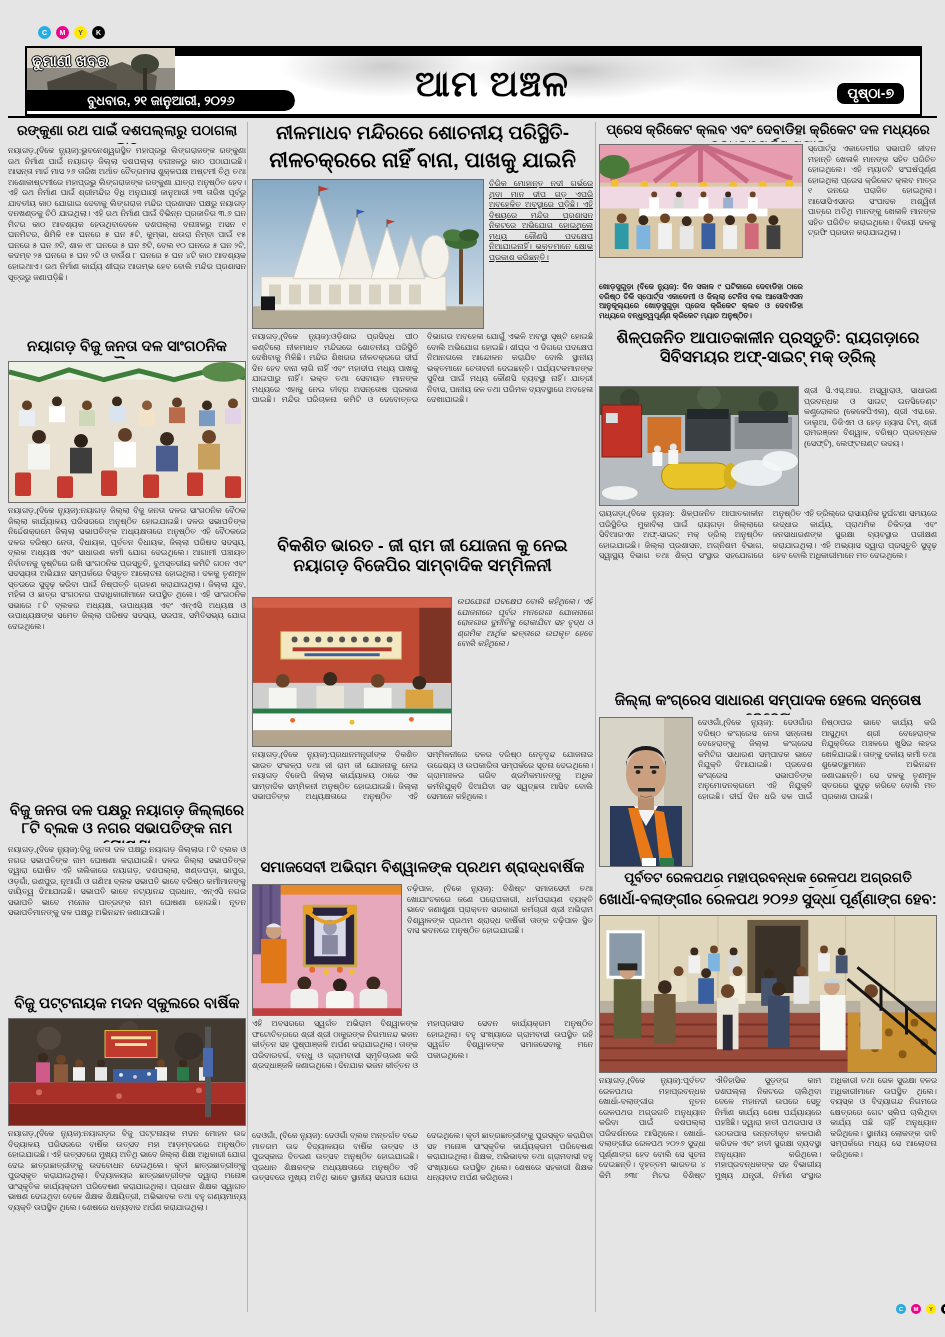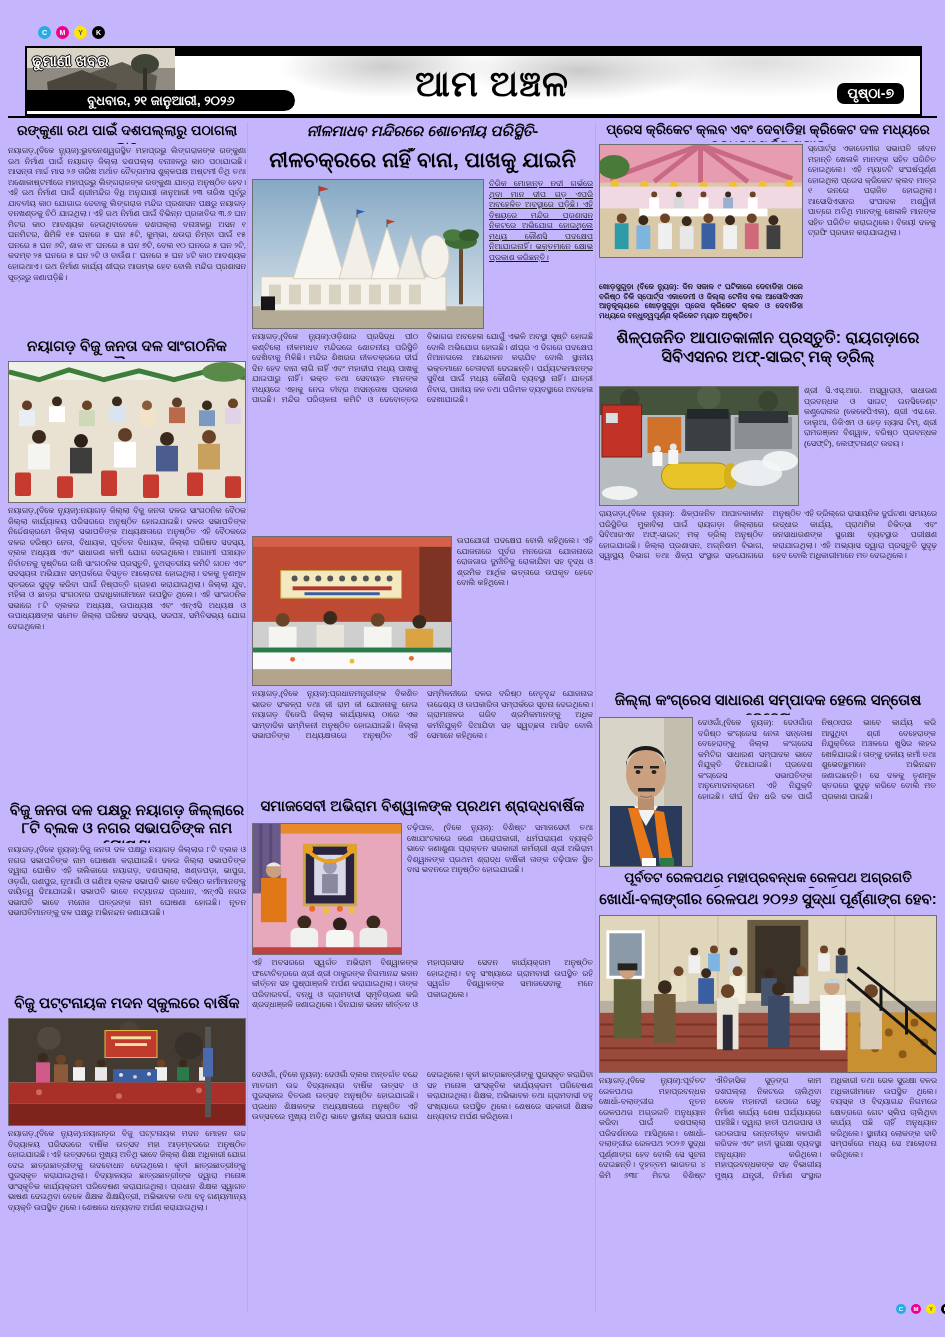--- a/index.html
+++ b/index.html
@@ -1,16 +1,16 @@
 <!DOCTYPE html>
 <html><head>
 <meta charset="utf-8">
 <style>
   html,body{margin:0;padding:0;background:#ffffff;}
-  .sheet{position:relative;width:945px;height:1337px;background:#c4b5fd;overflow:hidden;
+  .sheet{position:relative;width:945px;height:1337px;background:#e5e5e5;overflow:hidden;
          font-family:"Liberation Sans",sans-serif;color:#111;}
   
   .marks{position:absolute;display:flex;gap:5px;}
   .marks.tl{left:38px;top:26px;}
   .marks.br{left:896px;top:1304px;}
   .mark{width:13px;height:13px;border-radius:50%;display:flex;align-items:center;justify-content:center;
         font-size:7px;font-weight:bold;color:#fff;}
   .marks.br .mark{width:10px;height:10px;font-size:6px;}
   
   .masthead{position:absolute;left:25px;top:46px;width:893px;height:66px;border:2px solid #000;
@@ -192,21 +192,21 @@
             <rect x="194" y="30" width="10" height="30" fill="#4a6ab0"></rect>
         </svg>
       </div>
       <div class="body-text" style="height:180px;">ନୟାଗଡ଼,(ବିକେ ନ୍ୟୁଜ):ନୟାଗଡ଼ର ବିଜୁ ପଟ୍ଟନାୟକ ମଦନ ମୋହନ ଉଚ୍ଚ ବିଦ୍ୟାଳୟ ପରିସରରେ ବାର୍ଷିକ ଉତ୍ସବ ମହା ଆଡ଼ମ୍ବରରେ ଅନୁଷ୍ଠିତ ହୋଇଯାଇଛି। ଏହି ଉତ୍ସବରେ ମୁଖ୍ୟ ଅତିଥି ଭାବେ ଜିଲ୍ଲା ଶିକ୍ଷା ଅଧିକାରୀ ଯୋଗ ଦେଇ ଛାତ୍ରଛାତ୍ରୀଙ୍କୁ ଉଦବୋଧନ ଦେଇଥିଲେ। କୃତୀ ଛାତ୍ରଛାତ୍ରୀଙ୍କୁ ପୁରସ୍କୃତ କରାଯାଇଥିଲା। ବିଦ୍ୟାଳୟର ଛାତ୍ରଛାତ୍ରୀଙ୍କ ଦ୍ୱାରା ମନୋଜ୍ଞ ସାଂସ୍କୃତିକ କାର୍ଯ୍ୟକ୍ରମ ପରିବେଷଣ କରାଯାଇଥିଲା। ପ୍ରଧାନ ଶିକ୍ଷକ ସ୍ୱାଗତ ଭାଷଣ ଦେଇଥିବା ବେଳେ ଶିକ୍ଷକ ଶିକ୍ଷୟିତ୍ରୀ, ଅଭିଭାବକ ତଥା ବହୁ ଗଣ୍ୟମାନ୍ୟ ବ୍ୟକ୍ତି ଉପସ୍ଥିତ ଥିଲେ। ଶେଷରେ ଧନ୍ୟବାଦ ଅର୍ପଣ କରାଯାଇଥିଲା।</div>
     </div>
   </div>
 
   <div class="col" id="col2">
 
     <div>
-      <div class="headline mb2" style="font-size:15px;height:24px;font-style:italic;">ନୀଳମାଧବ ମନ୍ଦିରରେ ଶୋଚନୀୟ ପରିସ୍ଥିତି-</div>
+      <div class="headline mb2" style="font-size:19px;height:24px;">ନୀଳମାଧବ ମନ୍ଦିରରେ ଶୋଚନୀୟ ପରିସ୍ଥିତି-</div>
       <div class="headline mb3" style="font-size:21px;height:28px;">ନୀଳଚକ୍ରରେ ନାହିଁ ବାନା, ପାଖକୁ ଯାଇନି ମହାଦୀପ</div>
       <div class="row mb3" style="height:150px;">
         <div class="photo" style="width:230px;height:148px;">
           <svg viewBox="0 0 230 150" preserveAspectRatio="none">
             <defs>
                 <linearGradient id="sky" x1="0" y1="0" x2="0" y2="1">
               <stop offset="0" stop-color="#86a9c4"></stop>
                   <stop offset="1" stop-color="#dce6ee"></stop>
                 </linearGradient>
               </defs>
@@ -240,21 +240,22 @@
             <ellipse cx="216" cy="56" rx="10" ry="6" fill="#355a2c"></ellipse>
             <rect x="8" y="118" width="14" height="14" fill="#15151a"></rect>
           </svg>
         </div>
         <div class="body-text" style="width:104px;height:148px;text-decoration:underline;">ଚିରିକ ମୋହାନ୍ତ ନଦୀ ଗର୍ଭରେ ଥିବା ମାନ ଦୀପ ଗଡ଼ ଏପରି ଅବହେଳିତ ଅବସ୍ଥାରେ ପଡ଼ିଛି। ଏହି ବିଷୟରେ ମନ୍ଦିର ପ୍ରଶାସନ ନିକଟରେ ଅଭିଯୋଗ ହୋଇଥିଲେ ମଧ୍ୟ କୌଣସି ପଦକ୍ଷେପ ନିଆଯାଇନାହିଁ। ଭକ୍ତମାନେ କ୍ଷୋଭ ପ୍ରକାଶ କରିଛନ୍ତି।</div>
       </div>
       <div class="body-text cols2 mb4" style="height:200px;">ନୟାଗଡ଼,(ବିକେ ନ୍ୟୁଜ):ଓଡ଼ିଶାର ପ୍ରସିଦ୍ଧ ପୀଠ କଣ୍ଟିଲୋ ନୀଳମାଧବ ମନ୍ଦିରରେ ଶୋଚନୀୟ ପରିସ୍ଥିତି ଦେଖିବାକୁ ମିଳିଛି। ମନ୍ଦିର ଶିଖରର ନୀଳଚକ୍ରରେ ଦୀର୍ଘ ଦିନ ହେବ ବାନା ଲାଗି ନାହିଁ ଏବଂ ମହାଦୀପ ମଧ୍ୟ ପାଖକୁ ଯାଇପାରୁ ନାହିଁ। ଭକ୍ତ ତଥା ସେବାୟତ ମାନଙ୍କ ମଧ୍ୟରେ ଏହାକୁ ନେଇ ତୀବ୍ର ଅସନ୍ତୋଷ ପ୍ରକାଶ ପାଇଛି। ମନ୍ଦିର ପରିଚାଳନା କମିଟି ଓ ଦେବୋତ୍ତର ବିଭାଗର ଅବହେଳା ଯୋଗୁଁ ଏଭଳି ଅବସ୍ଥା ସୃଷ୍ଟି ହୋଇଛି ବୋଲି ଅଭିଯୋଗ ହୋଇଛି। ଶୀଘ୍ର ଏ ଦିଗରେ ପଦକ୍ଷେପ ନିଆନଗଲେ ଆନ୍ଦୋଳନ କରାଯିବ ବୋଲି ସ୍ଥାନୀୟ ଭକ୍ତମାନେ ଚେତାବନୀ ଦେଇଛନ୍ତି। ପର୍ଯ୍ୟଟକମାନଙ୍କ ସୁବିଧା ପାଇଁ ମଧ୍ୟ କୌଣସି ବ୍ୟବସ୍ଥା ନାହିଁ। ଯାତ୍ରୀ ନିବାସ, ପାନୀୟ ଜଳ ତଥା ପରିମଳ ବ୍ୟବସ୍ଥାରେ ଅବହେଳା ଦେଖାଯାଇଛି।</div>
     </div>
 
     <div>
-      <div class="row mb3" style="height:150px;">
+      <div class="headline mb3" style="font-size:17px;height:58px;">ବିକଶିତ ଭାରତ - ଜୀ ରାମ ଜୀ ଯୋଜନା କୁ ନେଇ ନୟାଗଡ଼ ବିଜେପିର ସାମ୍ବାଦିକ ସମ୍ମିଳନୀ</div>
+      <div class="row mb3" style="height:150px;font-style:italic;">
         <div class="photo" style="width:198px;height:148px;">
           <svg viewBox="0 0 200 150" preserveAspectRatio="none">
             <rect width="200" height="86" fill="#bf4a34"></rect>
             <rect width="200" height="10" fill="#d4604a"></rect>
             <rect x="168" y="10" width="32" height="76" fill="#7e3424"></rect>
             <rect x="28" y="34" width="122" height="28" fill="#f4e8c0" stroke="#caa84a"></rect>
             <g fill="#555">
                 <circle cx="42" cy="42" r="3"></circle>
                 <circle cx="54" cy="42" r="3"></circle>
                 <circle cx="66" cy="42" r="3"></circle>
@@ -400,21 +401,21 @@
               </g>
             </svg>
           </div>
           <div class="caption" style="height:62px;margin-top:24px;">ଖୋଡ଼ସୁଗୁଡ଼ା (ବିକେ ନ୍ୟୁଜ): ଦିନ ସକାଳ ୯ ଘଟିକାରେ ଦେବାଡିହା ଠାରେ ବରିଷ୍ଠ ଚିଳି ସ୍ପୋର୍ଟ୍ସ ଏକାଡେମୀ ଓ ଜିଲ୍ଲା ଟେନିସ ବଲ ଆସୋସିଏସନ ଆନୁକୂଲ୍ୟରେ ଖୋଡ଼ସୁଗୁଡ଼ା ପ୍ରେସ କ୍ରିକେଟ କ୍ଲବ ଓ ଦେବାଡିହା ମଧ୍ୟରେ ବନ୍ଧୁତ୍ୱପୂର୍ଣ୍ଣ କ୍ରିକେଟ ମ୍ୟାଚ ଅନୁଷ୍ଠିତ।</div>
         </div>
         <div class="body-text" style="width:128px;height:182px;">ସ୍ପୋର୍ଟ୍ସ ଏକାଡେମୀର ସଭାପତି ଜୀବନ ମହାନ୍ତି ଖେଳାଳି ମାନଙ୍କ ସହିତ ପରିଚିତ ହୋଇଥିଲେ। ଏହି ମ୍ୟାଚଟି ସଂଘର୍ଷପୂର୍ଣ୍ଣ ହୋଇଥିଲା ପ୍ରେସ କ୍ରିକେଟ କ୍ଲବ ମାତ୍ର ୧ ରନରେ ପରାଜିତ ହୋଇଥିଲା। ଆସୋସିଏସନର ସଂପାଦକ ଅଶ୍ୱିନୀ ପାତ୍ରେ ଅତିଥି ମାନଙ୍କୁ ଖେଳାଳି ମାନଙ୍କ ସହିତ ପରିଚିତ କରାଇଥିଲେ। ବିଜୟୀ ଦଳକୁ ଟ୍ରଫି ପ୍ରଦାନ କରାଯାଇଥିଲା।</div>
       </div>
     </div>
 
     <div>
-      <div class="headline mb3" style="font-size:16px;height:54px;">ଶିଳ୍ପଜନିତ ଆପାତକାଳୀନ ପ୍ରସ୍ତୁତି: ରାୟଗଡ଼ାରେ ସିବିଏସନର ଅଫ୍-ସାଇଟ୍ ମକ୍ ଡ୍ରିଲ୍</div>
+      <div class="headline mb3" style="font-size:16px;height:54px;">ଶିଳ୍ପଜନିତ ଆପାତକାଳୀନ ପ୍ରସ୍ତୁତି: ରାୟଗଡ଼ାରେ ସିବିସମୟର ଅଫ୍-ସାଇଟ୍ ମକ୍ ଡ୍ରିଲ୍</div>
       <div class="row mb3" style="height:120px;">
         <div class="photo" style="width:198px;height:118px;">
           <svg viewBox="0 0 200 118" preserveAspectRatio="none">
             <rect width="200" height="118" fill="#b7bcc0"></rect>
             <rect width="200" height="28" fill="#45523c"></rect>
             <circle cx="30" cy="12" r="10" fill="#394433"></circle>
               <circle cx="110" cy="10" r="12" fill="#506046"></circle>
               <circle cx="170" cy="14" r="10" fill="#394433"></circle>
             <rect x="2" y="18" width="40" height="52" fill="#c23226" stroke="#7a1f17"></rect>
             <rect x="6" y="26" width="12" height="10" fill="#d8e0e4"></rect>

